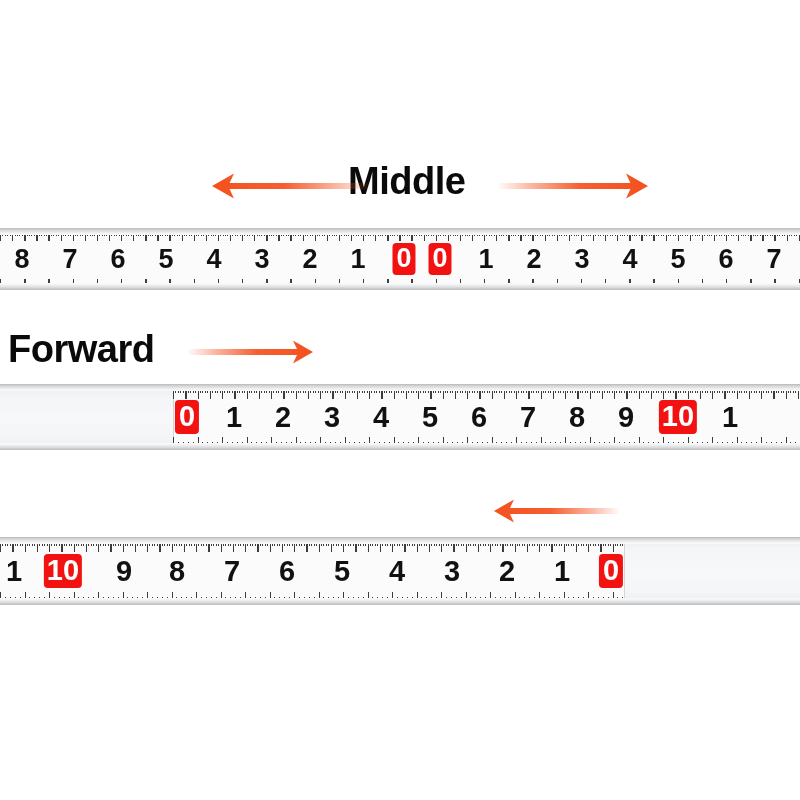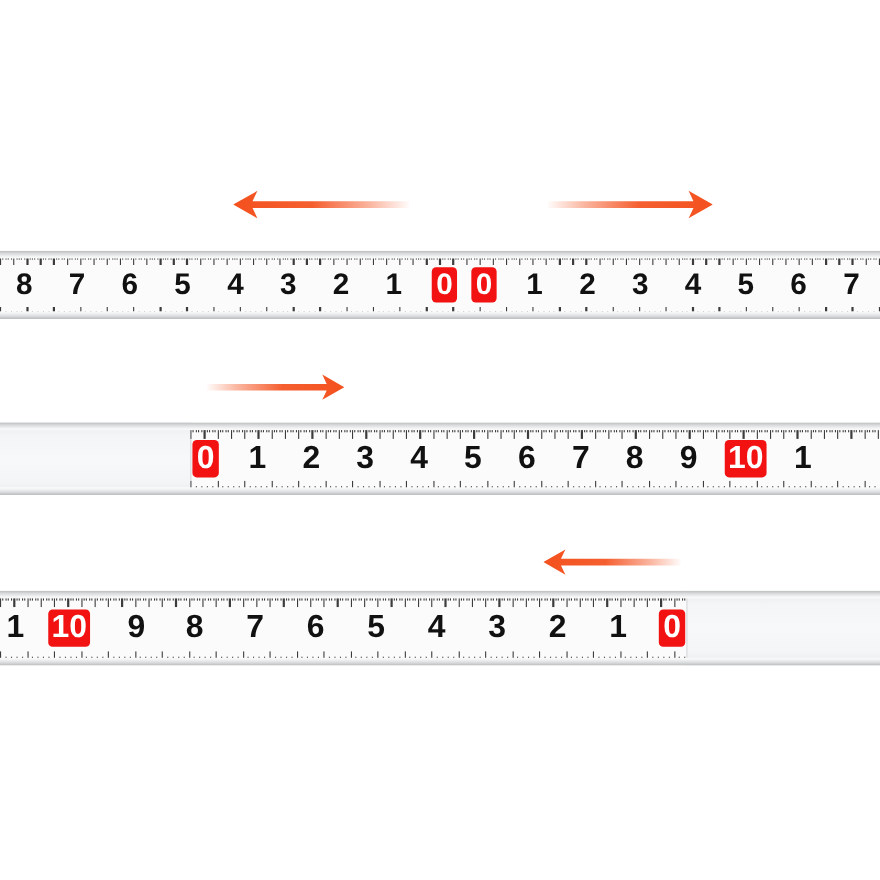--- a/index.html
+++ b/index.html
@@ -116,20 +116,21 @@
     background: #f21212;
     border-radius: 4px;
     padding: 2px 4px 3px 4px;
   }
   .num.red.wide { padding: 2px 3px 3px 3px; }
 </style>
 </head>
 <body>
 
 <div class="stage">
+    <div class="label" style="left: 348px; top: 162px;">Middle</div>
     <div class="arrow" style="left: 212px; top: 171px; width: 160px; height: 30px;">
       <svg width="160" height="30" viewBox="0 0 160 30">
         <defs>
           <linearGradient id="ag0" x1="0" y1="0" x2="1" y2="0">
             <stop offset="0%" stop-color="#f4511e" stop-opacity="1"></stop>
             <stop offset="45%" stop-color="#f4511e" stop-opacity="0.92"></stop>
             <stop offset="78%" stop-color="#f4511e" stop-opacity="0.42"></stop>
             <stop offset="100%" stop-color="#f4511e" stop-opacity="0.02"></stop>
           </linearGradient>
         </defs>
@@ -666,20 +667,21 @@
           <div class="num" style="left: 486px; top: 50%; font-size: 27px; color: rgb(17, 17, 17);">1</div>
           <div class="num" style="left: 534px; top: 50%; font-size: 27px; color: rgb(17, 17, 17);">2</div>
           <div class="num" style="left: 582px; top: 50%; font-size: 27px; color: rgb(17, 17, 17);">3</div>
           <div class="num" style="left: 630px; top: 50%; font-size: 27px; color: rgb(17, 17, 17);">4</div>
           <div class="num" style="left: 678px; top: 50%; font-size: 27px; color: rgb(17, 17, 17);">5</div>
           <div class="num" style="left: 726px; top: 50%; font-size: 27px; color: rgb(17, 17, 17);">6</div>
           <div class="num" style="left: 774px; top: 50%; font-size: 27px; color: rgb(17, 17, 17);">7</div>
         </div>
       </div>
     </div>
+    <div class="label" style="left: 8px; top: 330px;">Forward</div>
     <div class="arrow" style="left: 188px; top: 338px; width: 125px; height: 28px;">
       <svg width="125" height="28" viewBox="0 0 125 28">
         <defs>
           <linearGradient id="ag2" x1="1" y1="0" x2="0" y2="0">
             <stop offset="0%" stop-color="#f4511e" stop-opacity="1"></stop>
             <stop offset="45%" stop-color="#f4511e" stop-opacity="0.92"></stop>
             <stop offset="78%" stop-color="#f4511e" stop-opacity="0.42"></stop>
             <stop offset="100%" stop-color="#f4511e" stop-opacity="0.02"></stop>
           </linearGradient>
         </defs>

